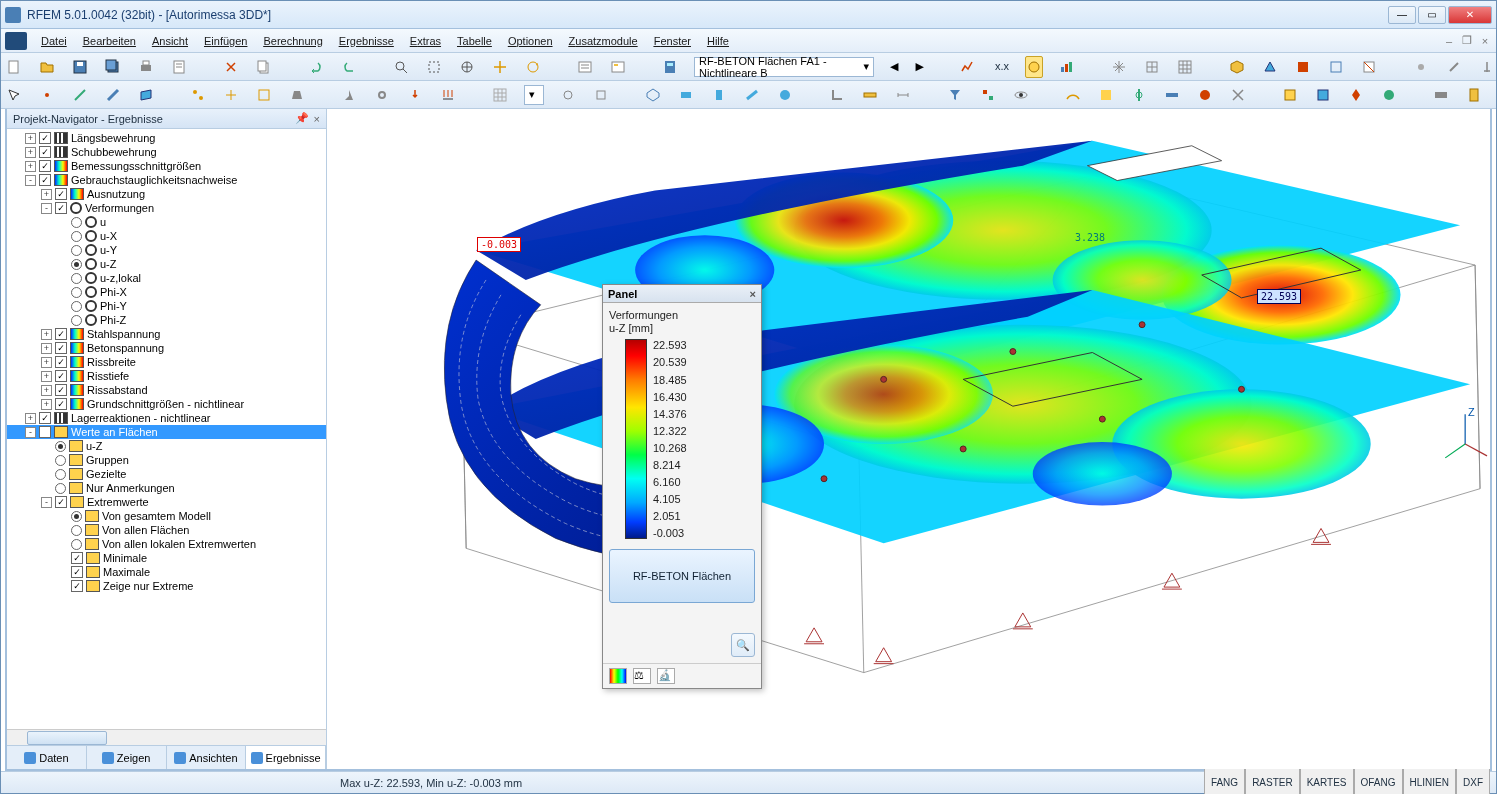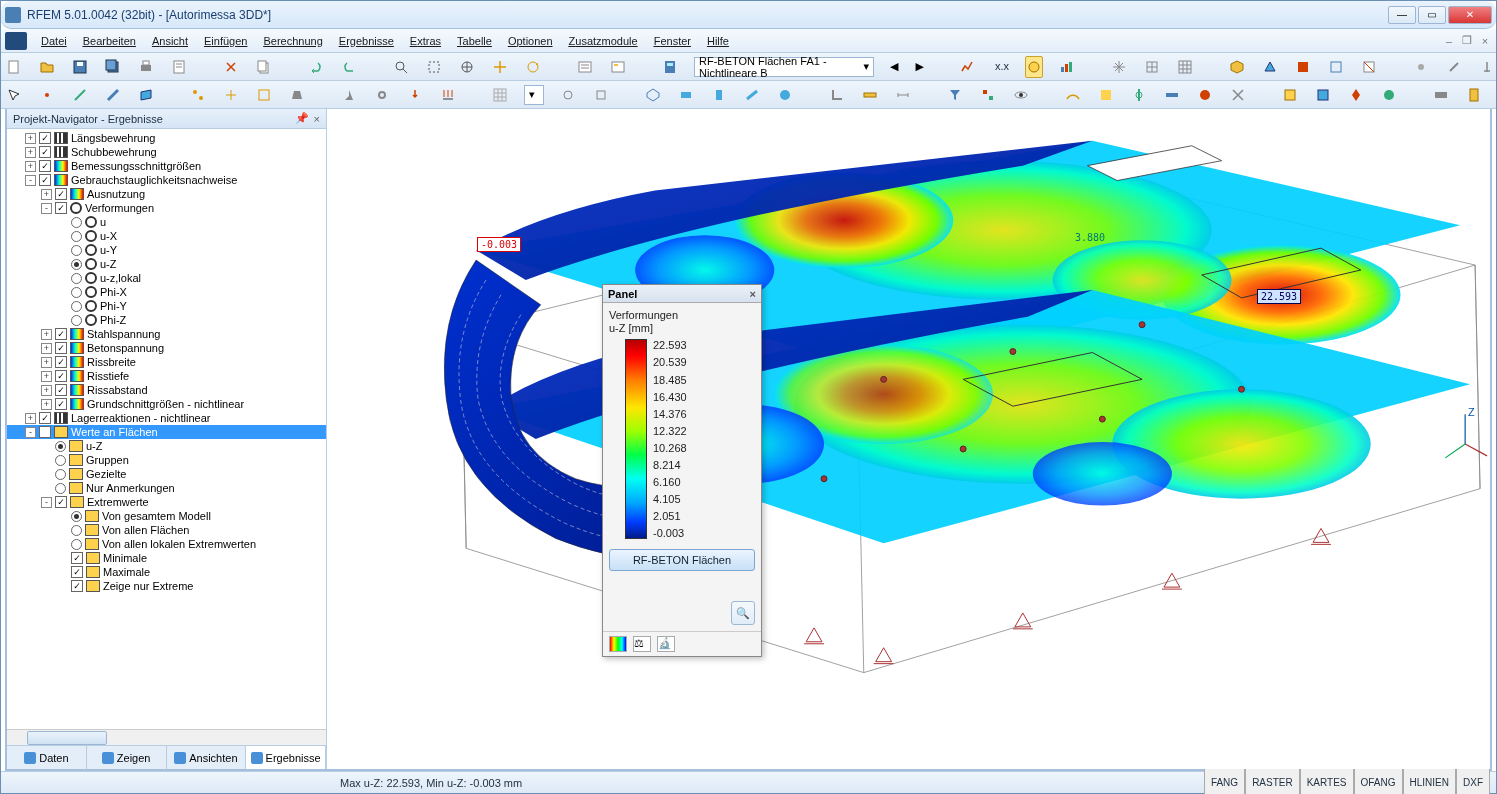--- a/index.html
+++ b/index.html
@@ -1,18 +1,18 @@
 <!DOCTYPE html>
 <html><head>
 <meta charset="utf-8">
 <style>
 * { margin: 0; padding: 0; box-sizing: border-box; font-family: "Segoe UI", Tahoma, sans-serif; font-size: 11px; }
 body { background: #d4e4f7; overflow: hidden; }
 .window { width: 1497px; height: 794px; background: #fff; display: flex; flex-direction: column; border: 1px solid #6a8fb5; }
-.titlebar { height: 28px; background: linear-gradient(#eaf3fc, #d7e8f9); display: flex; align-items: center; padding: 0 4px; border-bottom: 1px solid #a4c0dd; border-radius: 10px; }
+.titlebar { height: 28px; background: linear-gradient(#eaf3fc, #d7e8f9); display: flex; align-items: center; padding: 0 4px; border-bottom: 1px solid #a4c0dd; }
 .titlebar .app-icon { width: 16px; height: 16px; margin-right: 6px; background: #4a7fb5; border-radius: 2px; }
 .titlebar .title { flex: 1; color: #1a3e6f; font-size: 12px; }
 .winbtns { display: flex; gap: 2px; }
 .winbtn { width: 28px; height: 18px; background: linear-gradient(#f2f7fc, #dce9f6); border: 1px solid #9bb7d4; border-radius: 2px; display: flex; align-items: center; justify-content: center; font-size: 10px; cursor: pointer; }
 .winbtn.close { background: linear-gradient(#f08080, #d93636); color: #fff; width: 44px; }
 .menubar { height: 24px; background: linear-gradient(#f4f9fe, #e4eef9); display: flex; align-items: center; padding: 0 4px; border-bottom: 1px solid #b8cde2; }
 .menubar .mi { padding: 2px 8px; cursor: pointer; color: #1a1a1a; text-decoration: underline; }
 .menubar .app-logo { width: 22px; height: 18px; background: #214b7a; margin-right: 6px; border-radius: 2px; }
 .mdi-btns { margin-left: auto; display: flex; gap: 4px; }
 .mdi-btns span { width: 14px; height: 14px; display: inline-flex; align-items: center; justify-content: center; color: #777; cursor: pointer; }
@@ -58,21 +58,21 @@
 .annot.teal { color: #007a7a; }
 .panel { position: absolute; left: 275px; top: 175px; width: 160px; background: #f4f4f4; border: 1px solid #888; box-shadow: 2px 2px 6px rgba(0,0,0,0.25); }
 .panel-title { height: 18px; background: linear-gradient(#eaf0f7,#d7e2ef); display: flex; align-items: center; padding: 0 5px; font-weight: bold; font-size: 11px; border-bottom: 1px solid #aaa; }
 .panel-title .x { margin-left: auto; cursor: pointer; color: #555; }
 .panel-body { padding: 6px; }
 .panel-label { font-size: 11px; color: #222; line-height: 1.2; margin-bottom: 4px; }
 .legend { display: flex; align-items: stretch; gap: 6px; margin: 4px 0 10px 16px; }
 .legend-bar { width: 22px; height: 200px; border: 1px solid #333; background: linear-gradient(to bottom, #b50000 0%, #ff0000 8%, #ff7b00 20%, #ffe600 34%, #9fff00 46%, #00ff48 58%, #00fff2 70%, #00aaff 82%, #003cff 92%, #001a8a 100%); }
 .legend-vals { display: flex; flex-direction: column; justify-content: space-between; font-size: 10px; color: #222; height: 200px; }
 .panel-stats { border: 1px solid #bbb; background: #fff; padding: 4px 6px; margin: 4px 0 10px; font-size: 11px; line-height: 1.5; }
-.panel-btn { display: block; width: 100%; padding: 4px; background: linear-gradient(#eaf4ff,#c9e0f6); border: 1px solid #7aa7d4; border-radius: 3px; text-align: center; cursor: pointer; font-size: 11px; color: #123; }
+.panel-btn { display: block; width: 100%; padding: 20px; background: linear-gradient(#eaf4ff,#c9e0f6); border: 1px solid #7aa7d4; border-radius: 3px; text-align: center; cursor: pointer; font-size: 11px; color: #123; }
 .panel-foot { display: flex; gap: 6px; padding: 4px 6px; border-top: 1px solid #ccc; align-items: center; }
 .panel-foot .pf { width: 18px; height: 16px; border: 1px solid #aaa; background: #fff; cursor: pointer; }
 .statusbar { height: 22px; background: linear-gradient(#eef5fc, #dde9f6); border-top: 1px solid #b8cde2; display: flex; align-items: center; padding: 0 6px; font-size: 11px; color: #234; }
 .status-right { margin-left: auto; display: flex; gap: 0; }
 .status-btn { padding: 18px 6px; border: 1px solid #aaa; background: #f0f0f0; font-size: 10px; cursor: pointer; }
 .status-left { position: absolute; left: 340px; }
 </style>
 </head>
 <body>
 
@@ -893,21 +893,21 @@
 
           <g transform="translate(1145,325)" stroke-width="1.2">
             <line x1="0" y1="0" x2="0" y2="-30" stroke="#05a"></line>
               <text x="3" y="-28" fill="#05a" font-size="9">Z</text>
             <line x1="0" y1="0" x2="22" y2="12" stroke="#a33"></line>
             <line x1="0" y1="0" x2="-20" y2="14" stroke="#0a5"></line>
           </g>
         </svg>
       </div>
       <div class="annot red" style="left:150px; top:128px;">-0.003</div>
-      <div class="annot teal" style="left:745px; top:122px;">3.880</div>
+      <div class="annot teal" style="left:745px; top:122px;">3.238</div>
       <div class="annot blue" style="left:930px; top:180px;">22.593</div>
 
       <div class="panel">
         <div class="panel-title">
           <span>Panel</span>
           <span class="x">×</span>
         </div>
         <div class="panel-body">
           <div class="panel-label">
             <span>Verformungen</span><br><span>u-Z [mm]</span>

